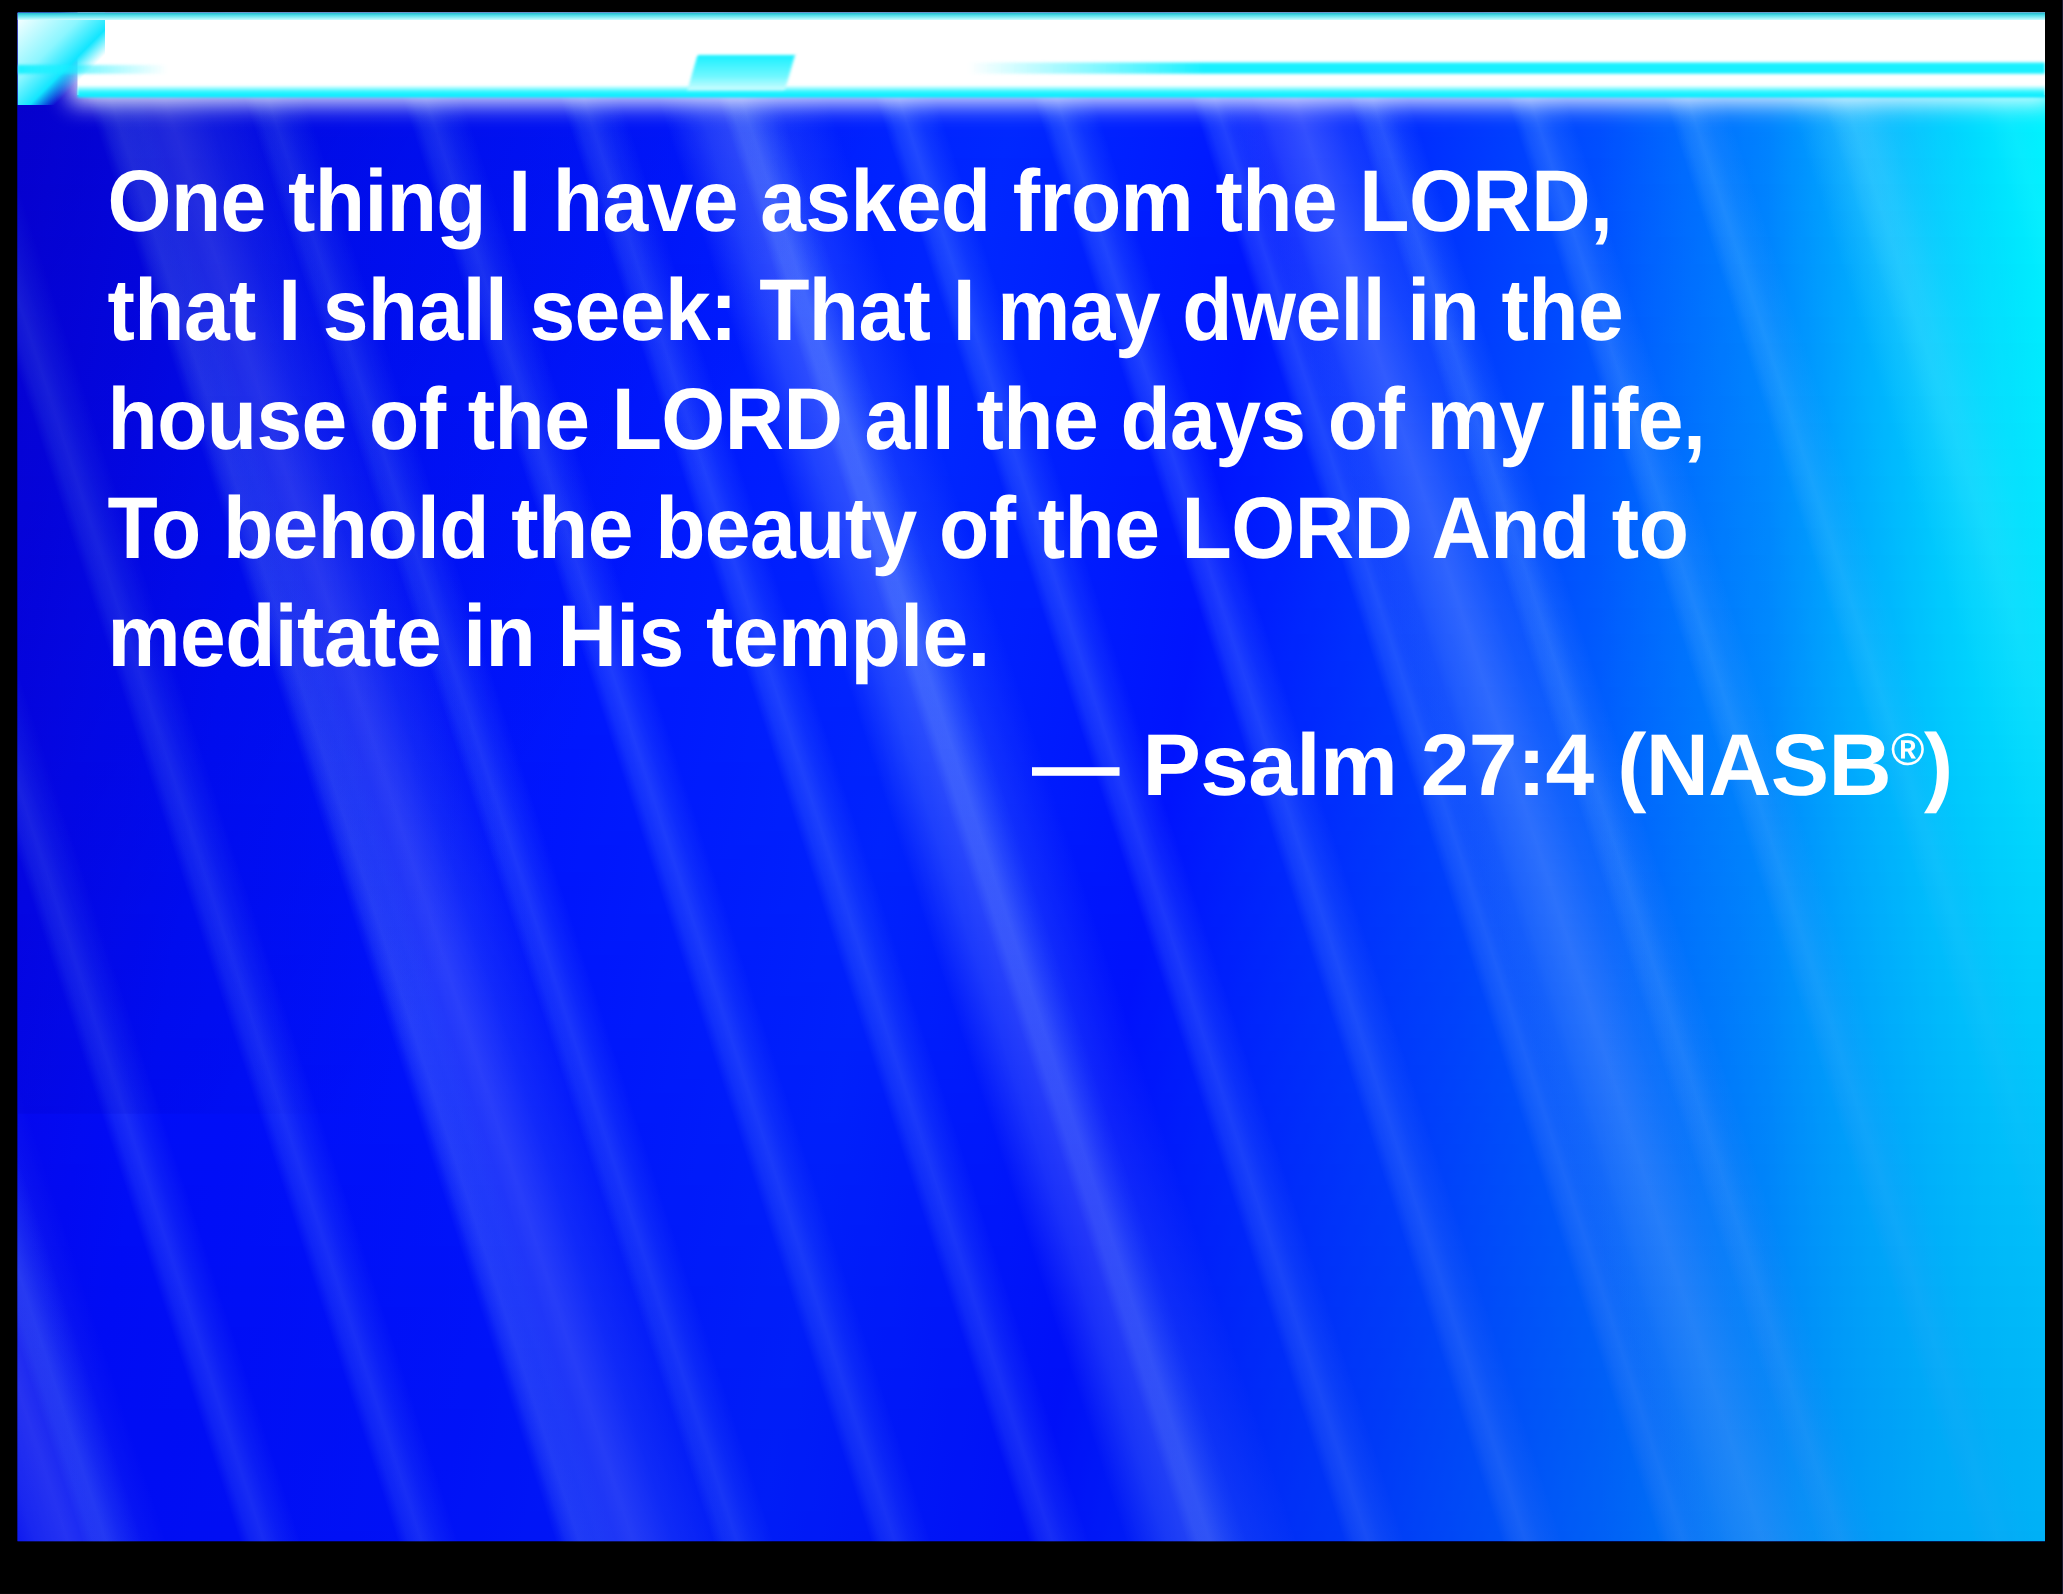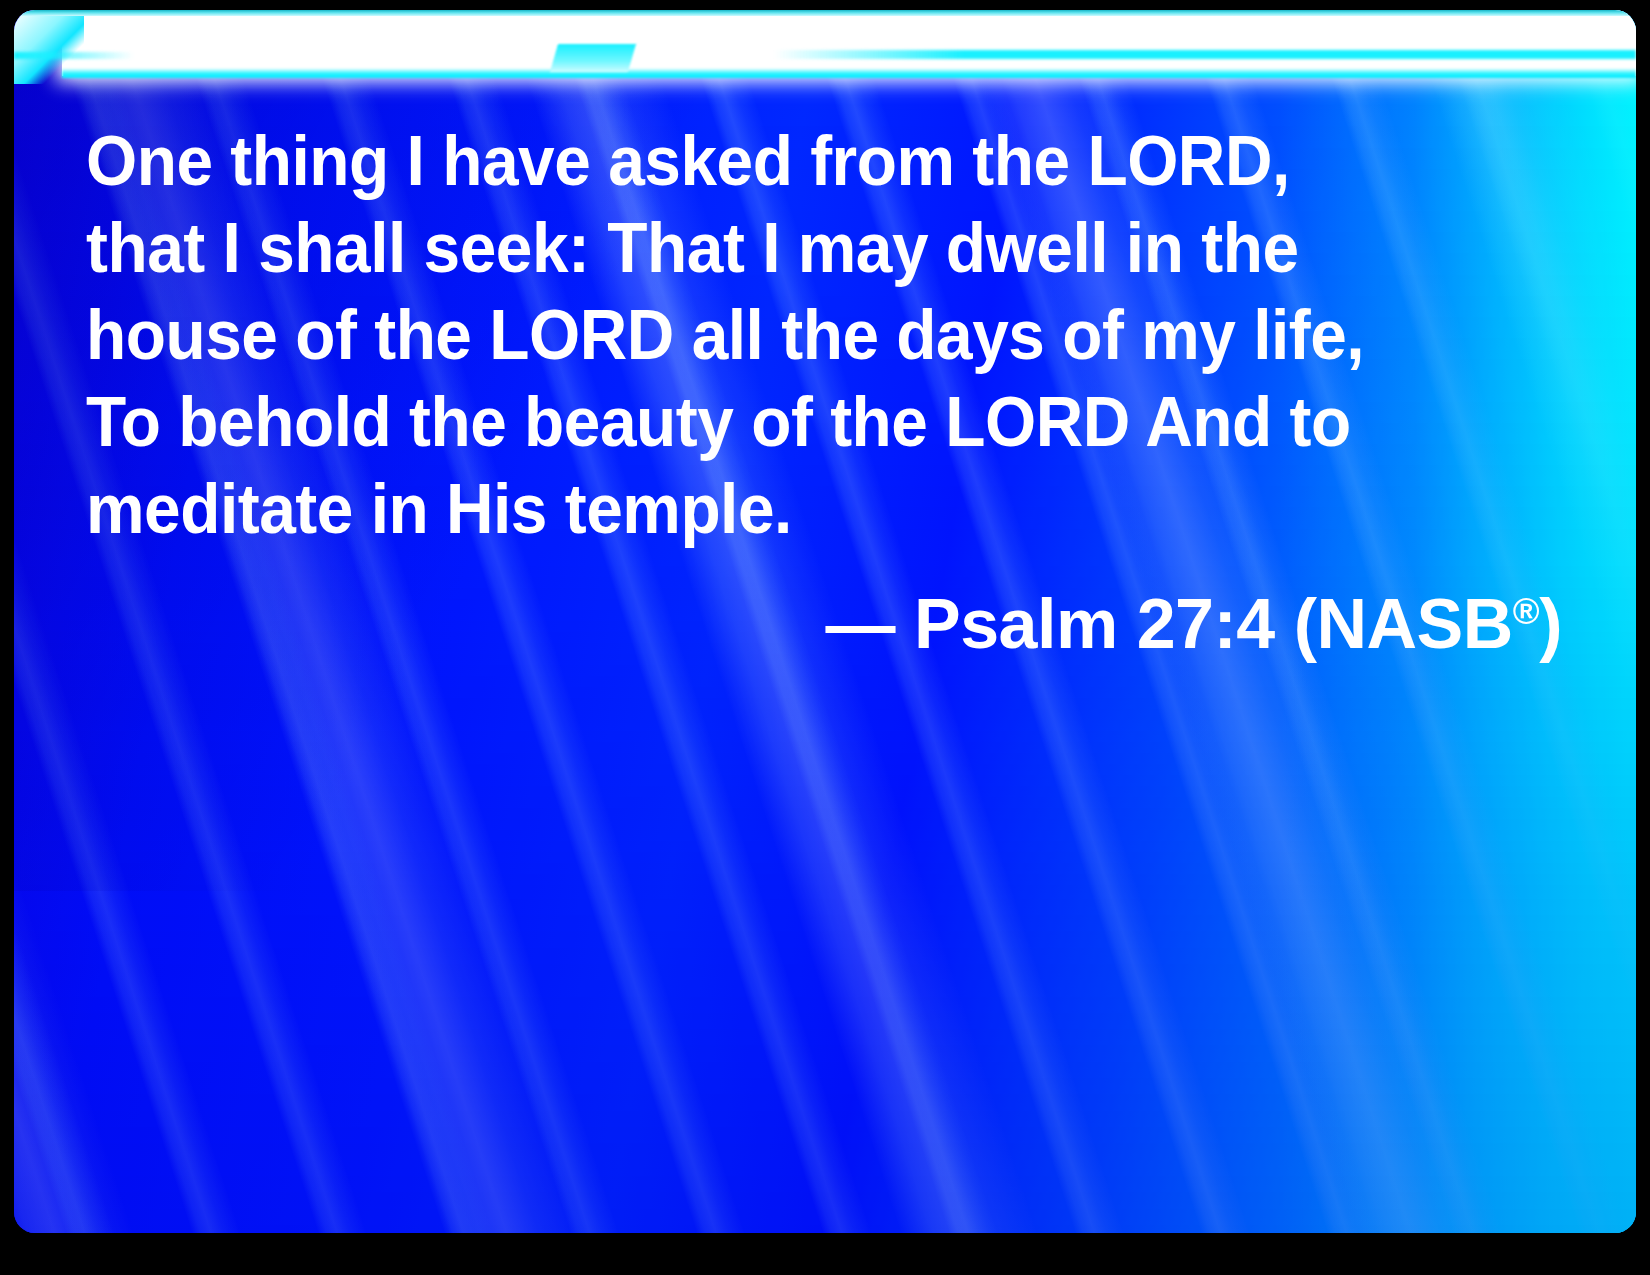--- a/index.html
+++ b/index.html
@@ -18,21 +18,20 @@
 
   
   #canvas {
     position: absolute;
     left: 14px;
     top: 10px;
     right: 14px;
     bottom: 42px;
     overflow: hidden;
     background: #0000f4;
-    border-radius: 21px;
   }
 
   
   .bg-base {
     position: absolute;
     inset: 0;
     background: linear-gradient(100deg,
       #0a00e6 0%,
       #0010fb 14%,
       #0019ff 30%,
@@ -193,21 +192,21 @@
     line-height: 87px;
     font-weight: bold;
     color: #ffffff;
     letter-spacing: -0.5px;
     white-space: nowrap;
     font-stretch: condensed;
     transform: scaleX(0.94);
     transform-origin: left center;
   }
   .attribution {
-    margin-top: 28px;
+    margin-top: 16px;
     text-align: right;
     font-size: 70px;
     line-height: 87px;
     font-weight: bold;
     color: #ffffff;
     letter-spacing: -0.5px;
     white-space: nowrap;
     font-stretch: condensed;
   }
   .attribution sup {

